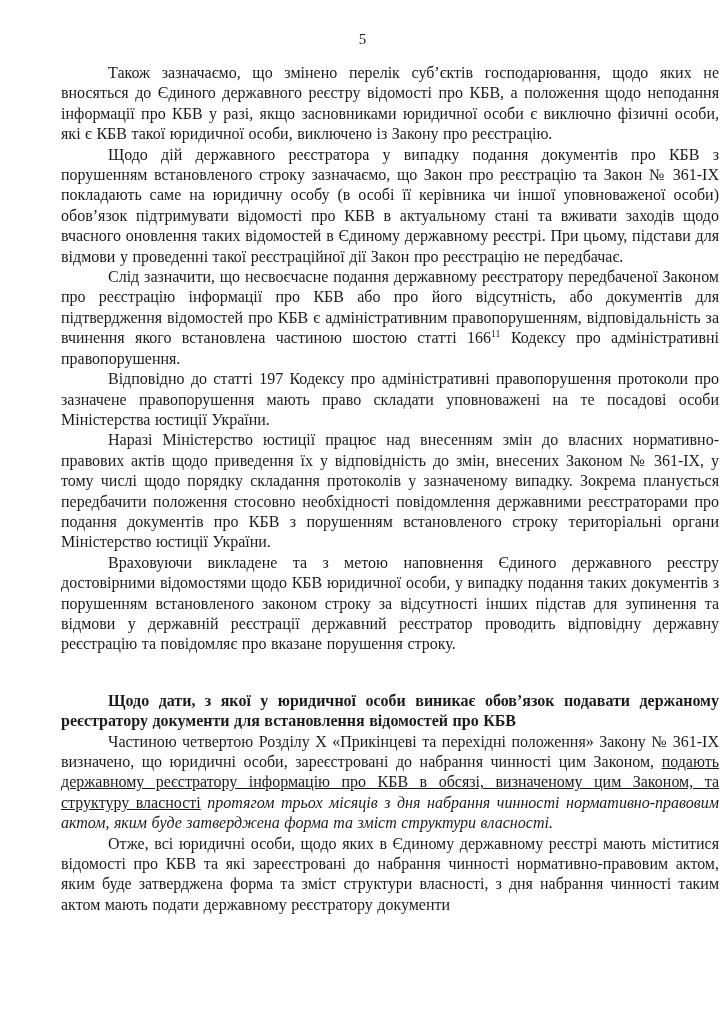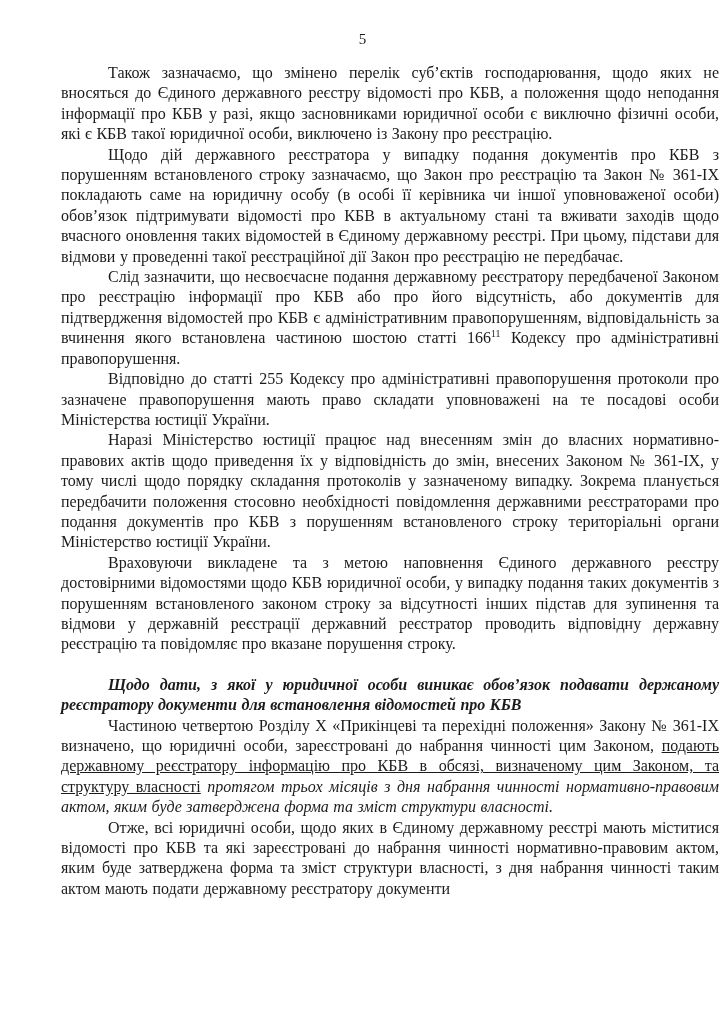--- a/index.html
+++ b/index.html
@@ -34,23 +34,22 @@
   }
   p.body {
     margin: 0;
     text-align: justify;
     text-indent: 47px;
     font-size: 16px;
     line-height: 20.4px;
     word-spacing: 0.5px;
   }
   p.heading {
-    margin-top: 20px;
+    margin-top: 36px;
     font-weight: bold;
-    font-style: italic;
   }
   .u { text-decoration: underline; }
   .i { font-style: italic; }
   sup.fnref {
     font-size: 0.62em;
     line-height: 0;
     vertical-align: super;
   }
 </style>
 </head>
@@ -61,21 +60,21 @@
   <div class="pagenum">5</div>
 
   <div class="content">
 
     <p class="body">Також зазначаємо, що змінено перелік суб’єктів господарювання, щодо яких не вносяться до Єдиного державного реєстру відомості про КБВ, а положення щодо неподання інформації про КБВ у разі, якщо засновниками юридичної особи є виключно фізичні особи, які є КБВ такої юридичної особи, виключено із Закону про реєстрацію.</p>
 
     <p class="body">Щодо дій державного реєстратора у випадку подання документів про КБВ з порушенням встановленого строку зазначаємо, що Закон про реєстрацію та Закон № 361-IX покладають саме на юридичну особу (в особі її керівника чи іншої уповноваженої особи) обов’язок підтримувати відомості про КБВ в актуальному стані та вживати заходів щодо вчасного оновлення таких відомостей в Єдиному державному реєстрі. При цьому, підстави для відмови у проведенні такої реєстраційної дії Закон про реєстрацію не передбачає.</p>
 
     <p class="body"><span>Слід зазначити, що несвоєчасне подання державному реєстратору передбаченої Законом про реєстрацію інформації про КБВ або про його відсутність, або документів для підтвердження відомостей про КБВ є адміністративним правопорушенням, відповідальність за вчинення якого встановлена частиною шостою статті 166</span><sup class="fnref">11</sup><span> Кодексу про адміністративні правопорушення.</span></p>
 
-    <p class="body">Відповідно до статті 255 Кодексу про адміністративні правопорушення протоколи про зазначене правопорушення мають право складати уповноважені на те посадові особи Міністерства юстиції України.</p>
+    <p class="body">Відповідно до статті 197 Кодексу про адміністративні правопорушення протоколи про зазначене правопорушення мають право складати уповноважені на те посадові особи Міністерства юстиції України.</p>
 
     <p class="body">Наразі Міністерство юстиції працює над внесенням змін до власних нормативно-правових актів щодо приведення їх у відповідність до змін, внесених Законом № 361-IX, у тому числі щодо порядку складання протоколів у зазначеному випадку. Зокрема планується передбачити положення стосовно необхідності повідомлення державними реєстраторами про подання документів про КБВ з порушенням встановленого строку територіальні органи Міністерство юстиції України.</p>
 
     <p class="body">Враховуючи викладене та з метою наповнення Єдиного державного реєстру достовірними відомостями щодо КБВ юридичної особи, у випадку подання таких документів з порушенням встановленого законом строку за відсутності інших підстав для зупинення та відмови у державній реєстрації державний реєстратор проводить відповідну державну реєстрацію та повідомляє про вказане порушення строку.</p>
 
     <p class="body heading">Щодо дати, з якої у юридичної особи виникає обов’язок подавати держаному реєстратору документи для встановлення відомостей про КБВ</p>
 
     <p class="body"><span>Частиною четвертою Розділу X «Прикінцеві та перехідні положення» Закону № 361-IX визначено, що юридичні особи, зареєстровані до набрання чинності цим Законом, </span><span class="u">подають державному реєстратору інформацію про КБВ в обсязі, визначеному цим Законом, та структуру власності</span><span class="i"> протягом трьох місяців з дня набрання чинності нормативно-правовим актом, яким буде затверджена форма та зміст структури власності.</span></p>
 
     <p class="body">Отже, всі юридичні особи, щодо яких в Єдиному державному реєстрі мають міститися відомості про КБВ та які зареєстровані до набрання чинності нормативно-правовим актом, яким буде затверджена форма та зміст структури власності, з дня набрання чинності таким актом мають подати державному реєстратору документи</p>

